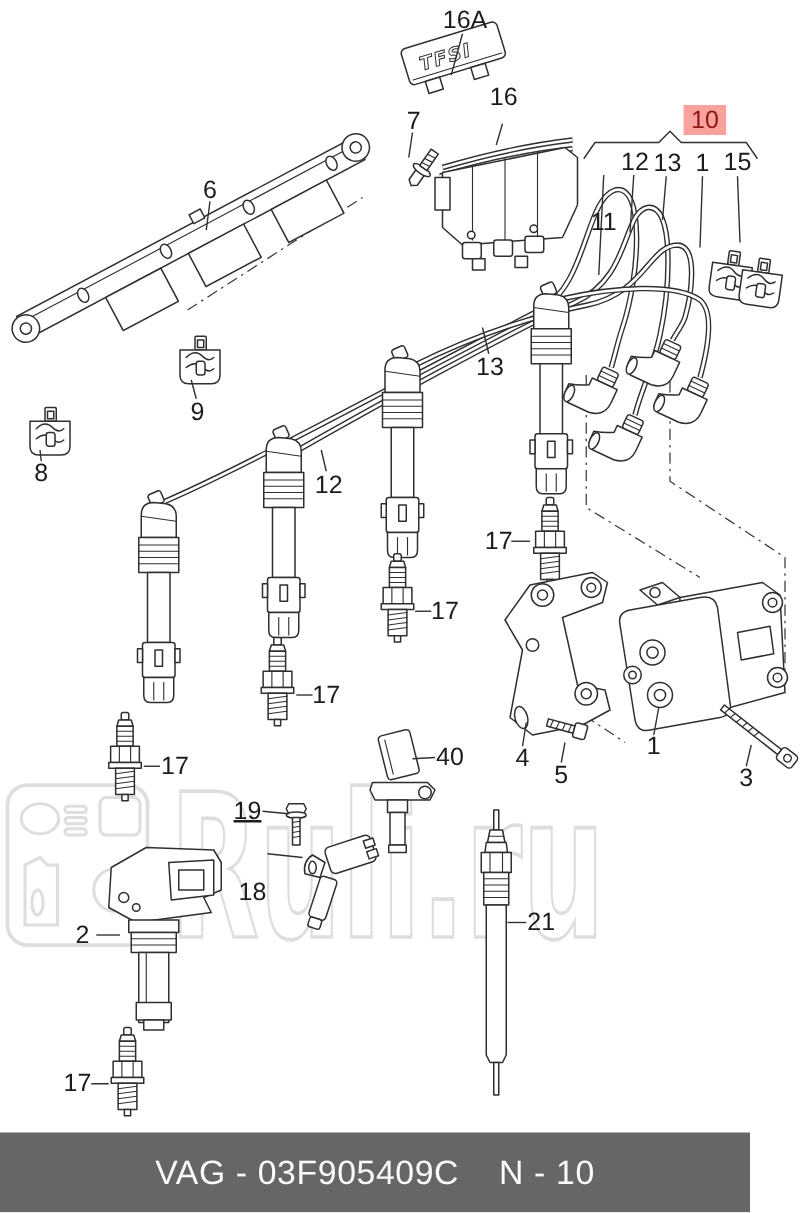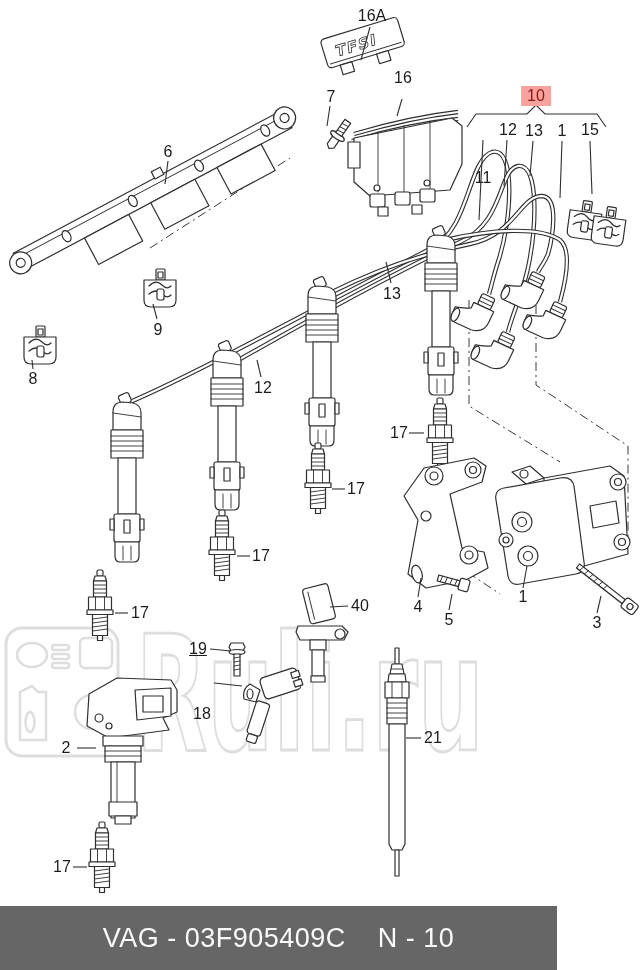--- a/index.html
+++ b/index.html
@@ -13,26 +13,26 @@
   .lead{stroke:var(--line,#2f2f2f);stroke-width:1.1;fill:none;}
   .dashdot{stroke:#3a3a3a;stroke-width:1;fill:none;stroke-dasharray:9 4 2 4;}
   .wireO{stroke:var(--line,#2f2f2f);stroke-width:4.4;fill:none;}
   .wireI{stroke:#fff;stroke-width:2.2;fill:none;}
   .wm{stroke:var(--watermark,#dedede);fill:#fff;}
   .wm-text{font-family:"DejaVu Sans",sans-serif;font-weight:bold;fill:#fff;
            stroke:var(--watermark,#dedede);stroke-width:2.4;}
   .cover-text{font-family:"DejaVu Sans",sans-serif;font-style:italic;font-weight:bold;
               font-size:15px;letter-spacing:1.5px;fill:#fff;stroke:#2f2f2f;stroke-width:0.8;}
   
-  .plabel{position:absolute;transform:translate(-50%,-50%);font-size:16px;color:#1c1c1c;
+  .plabel{position:absolute;transform:translate(-50%,-50%);font-size:20px;color:#1c1c1c;
           white-space:nowrap;line-height:1;}
   .plabel.highlight{background:var(--highlight-bg,#f7a29c);color:var(--highlight-text,#8e1814);
-          padding:2px 6px;}
+          padding:2px 6px;margin-left:28px;}
   
-  .footer{position:absolute;left:0;top:906px;width:557px;height:64px;
+  .footer{position:absolute;left:0;top:906px;width:600px;height:64px;
           background:var(--footer-bg,#666);display:flex;align-items:center;justify-content:center;
           gap:32px;color:var(--footer-text,#fafafa);font-size:27px;letter-spacing:0.5px;}
 </style>
 </head>
 <body>
 
 <div class="stage">
 
 <svg width="640" height="906" viewBox="0 0 640 906">
   <defs>

